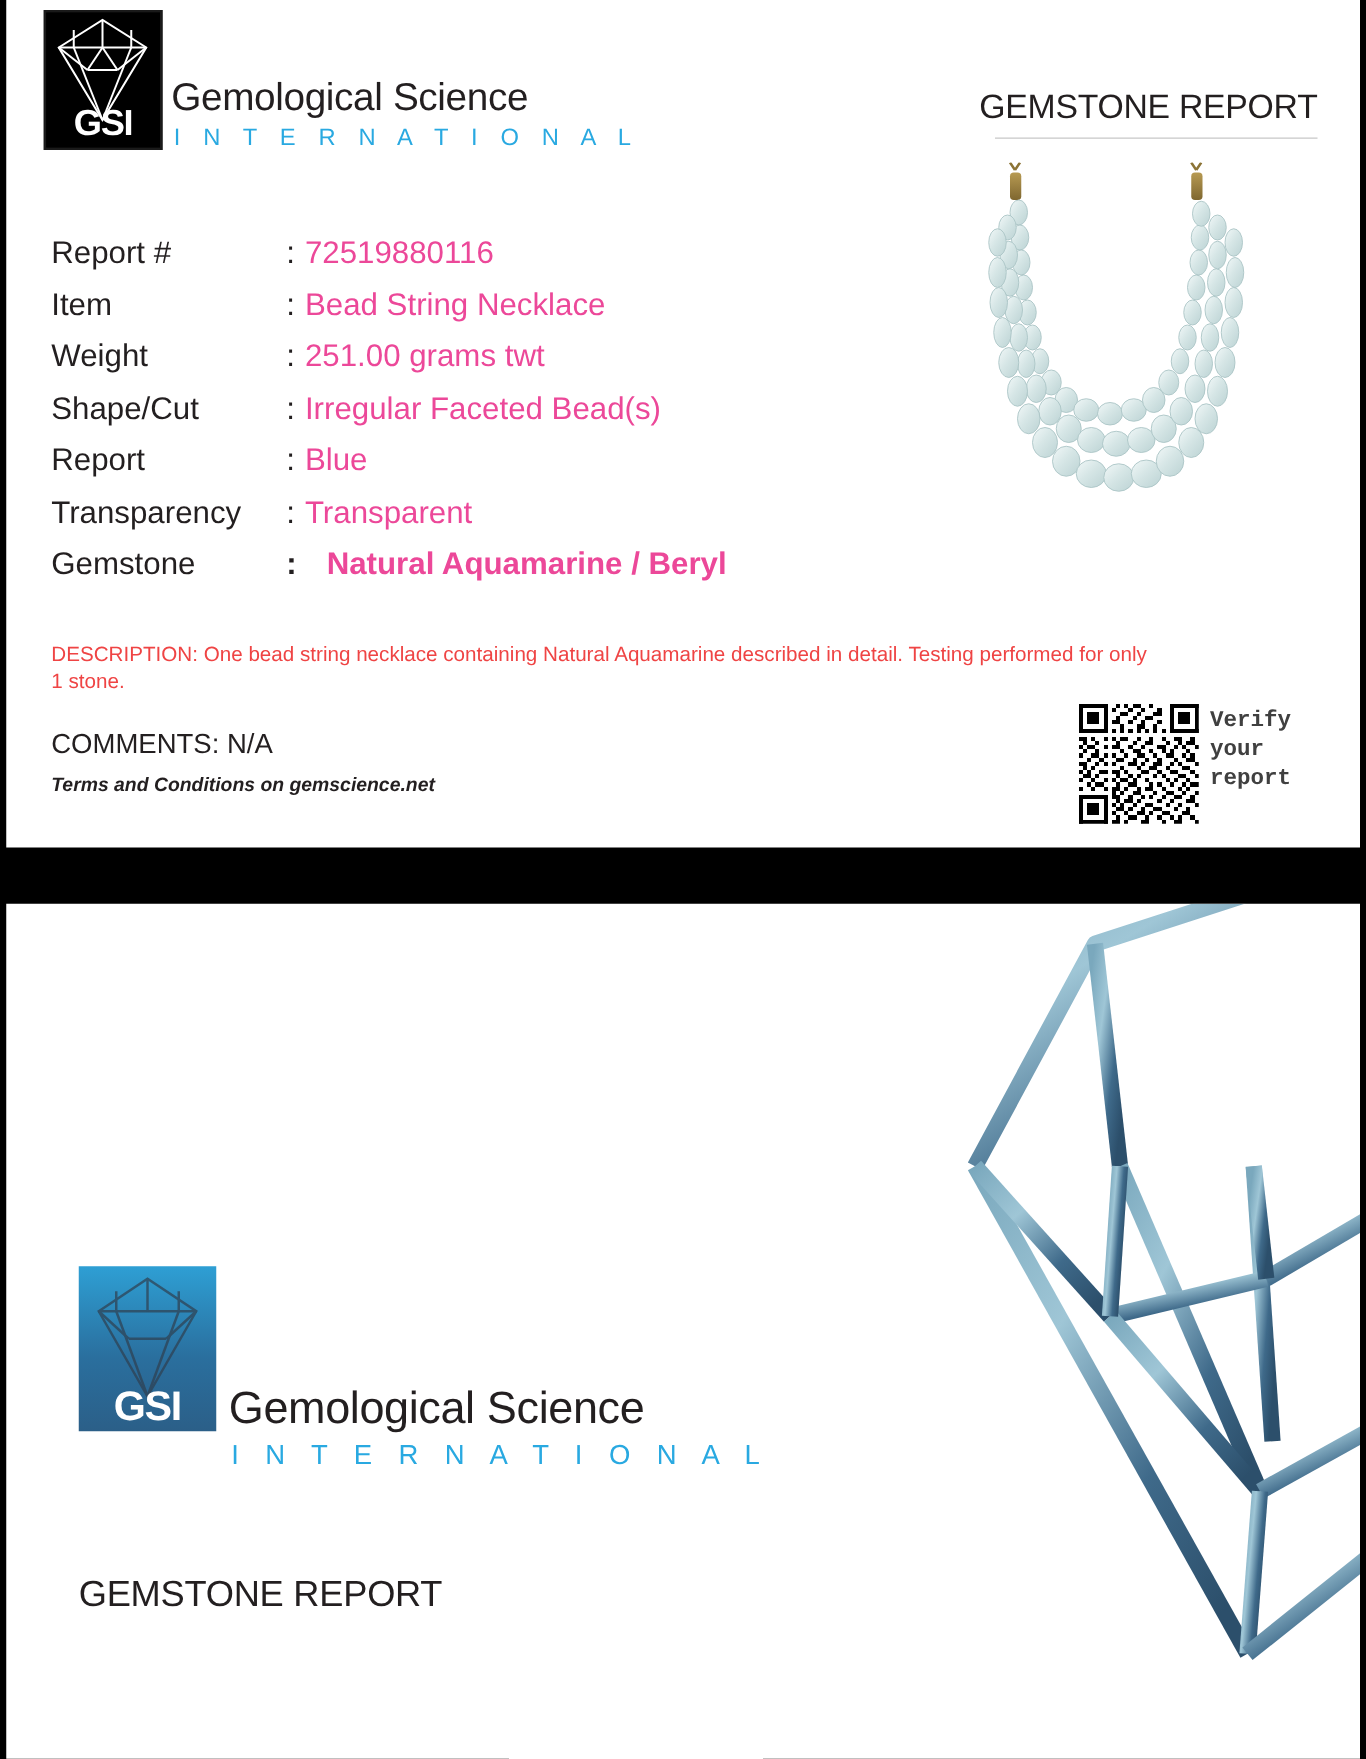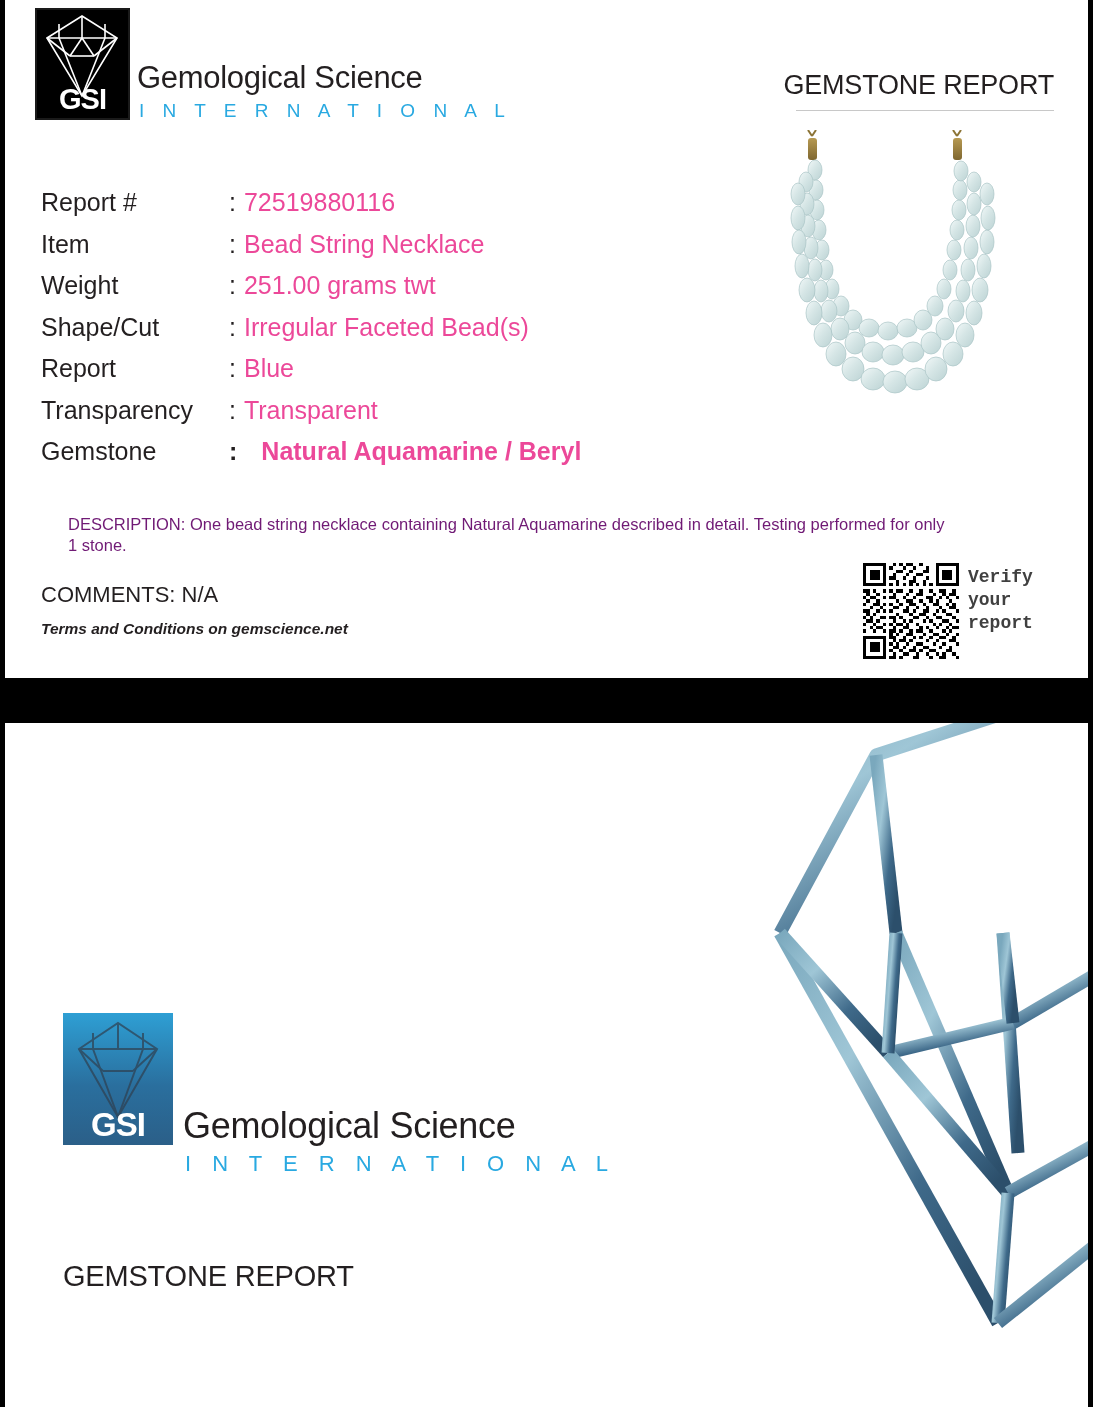--- a/index.html
+++ b/index.html
@@ -116,22 +116,21 @@
   .spec-colon { font-size: 25px; color: #231f20; }
 
   
   .desc {
     position: absolute;
     left: 36px;
     top: 514px;
     width: 890px;
     font-size: 16.5px;
     line-height: 1.28;
-    color: #701a75;
-    margin-left: 27px;
+    color: #ef4444;
   }
   .comments {
     position: absolute;
     left: 36px;
     top: 582px;
     font-size: 22px;
     color: #231f20;
     white-space: nowrap;
   }
   .terms {

